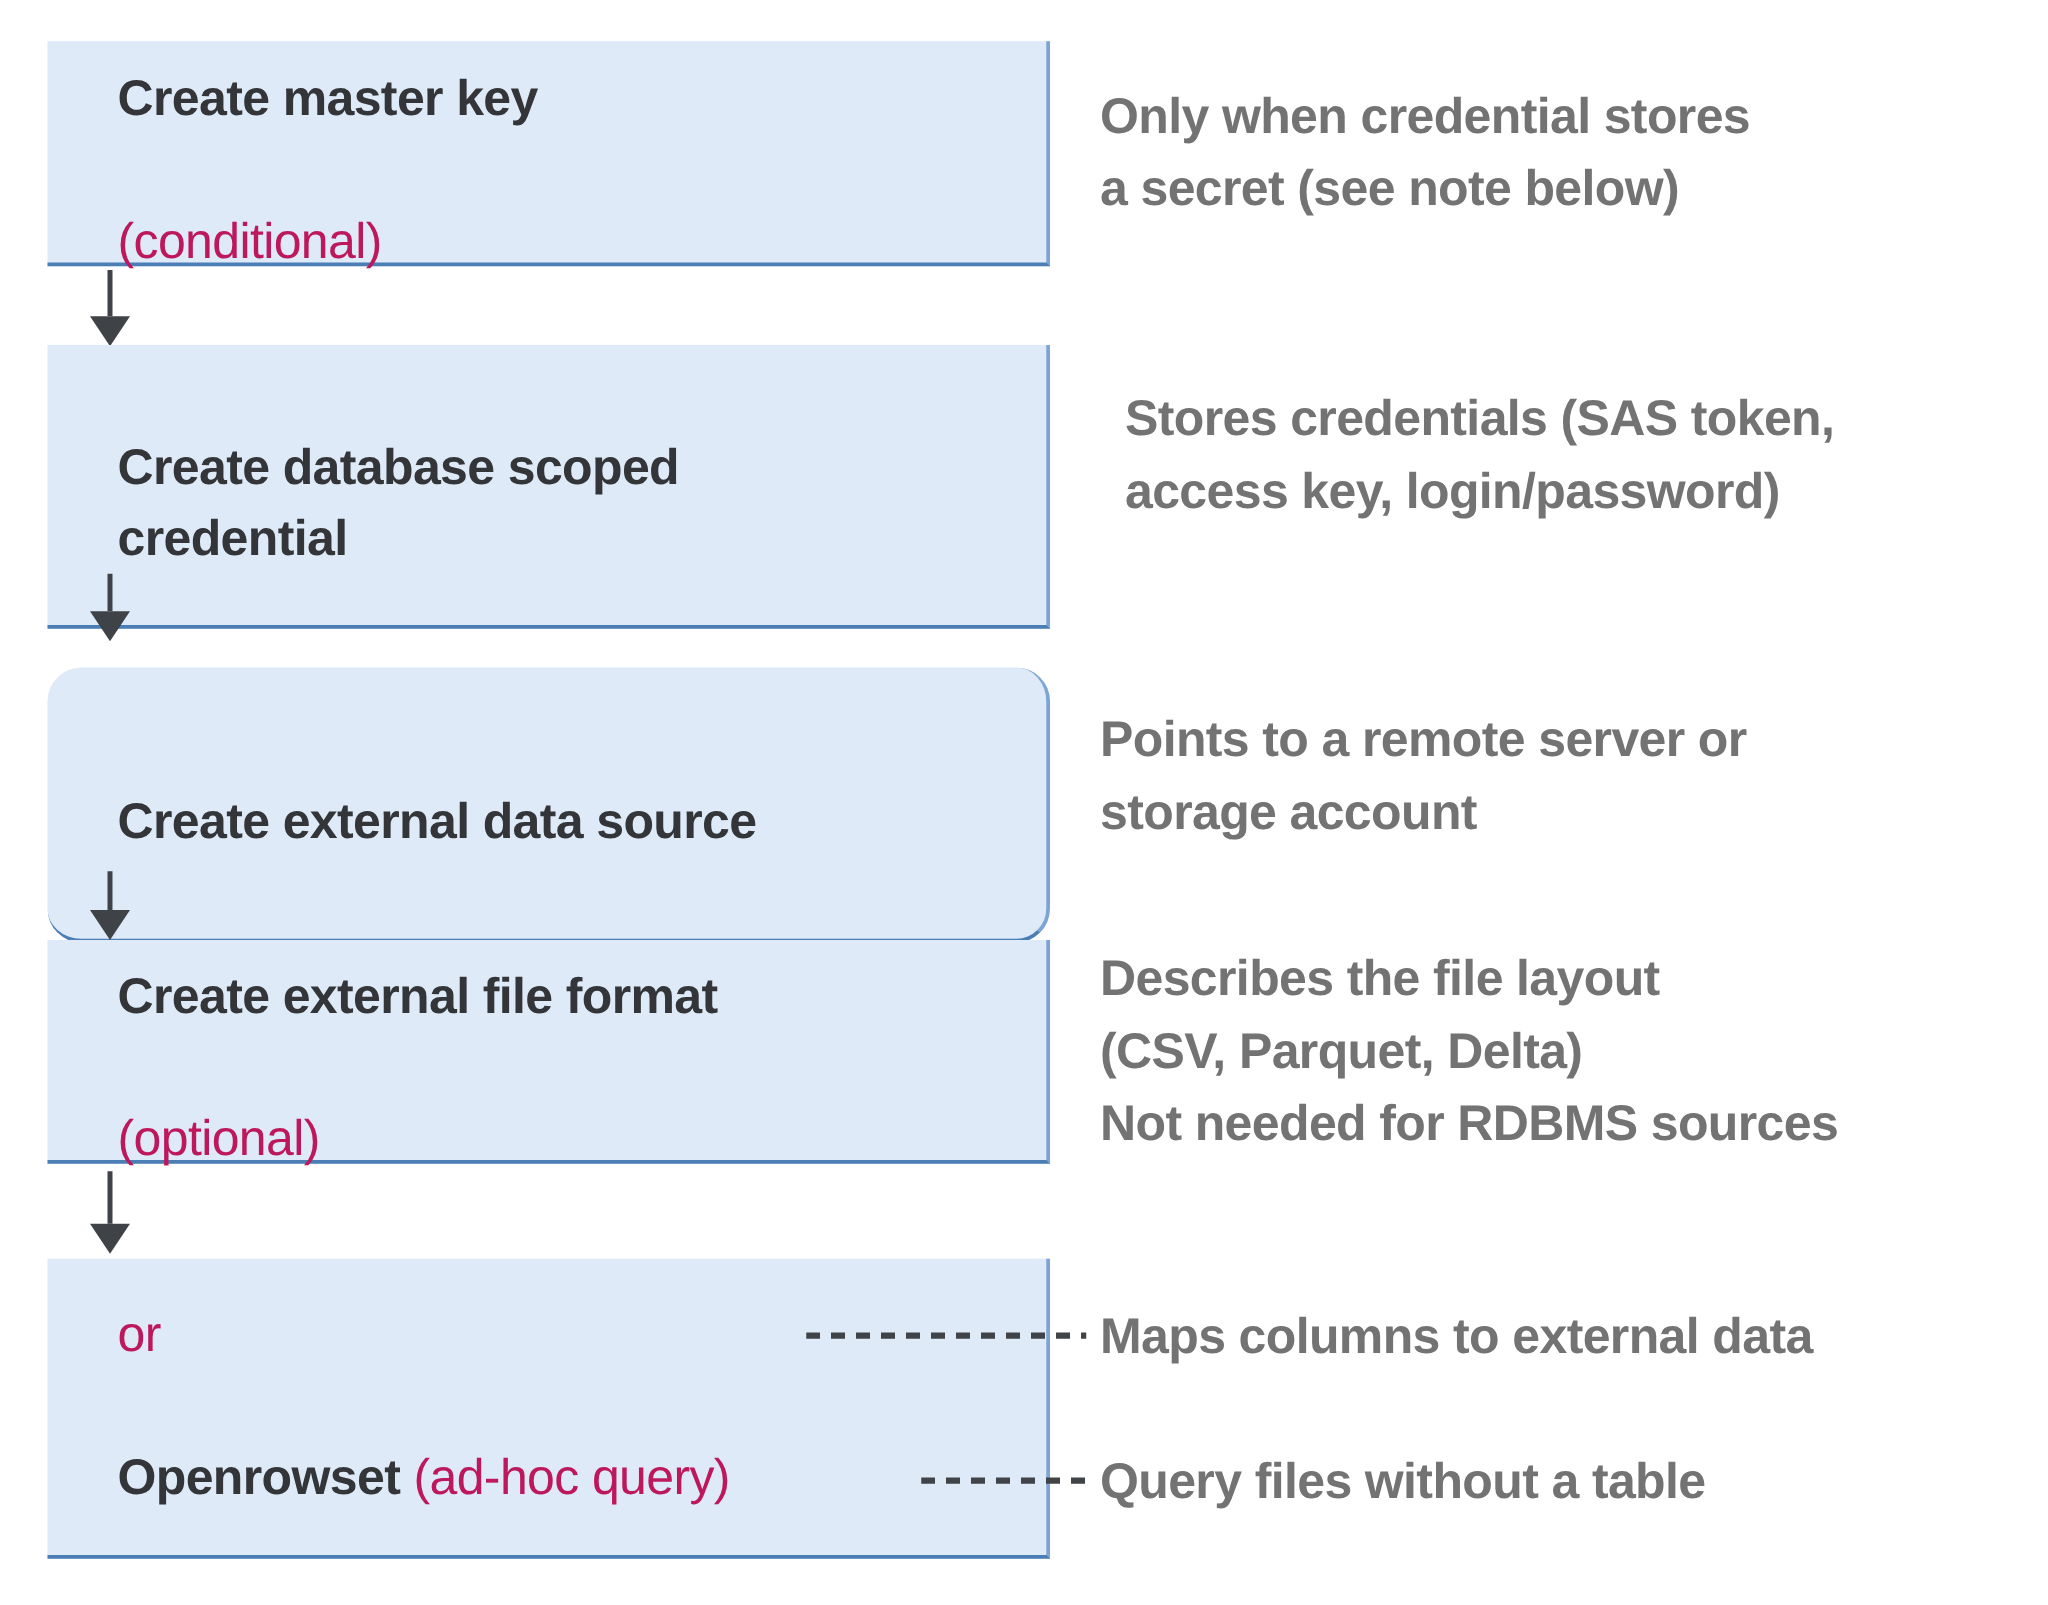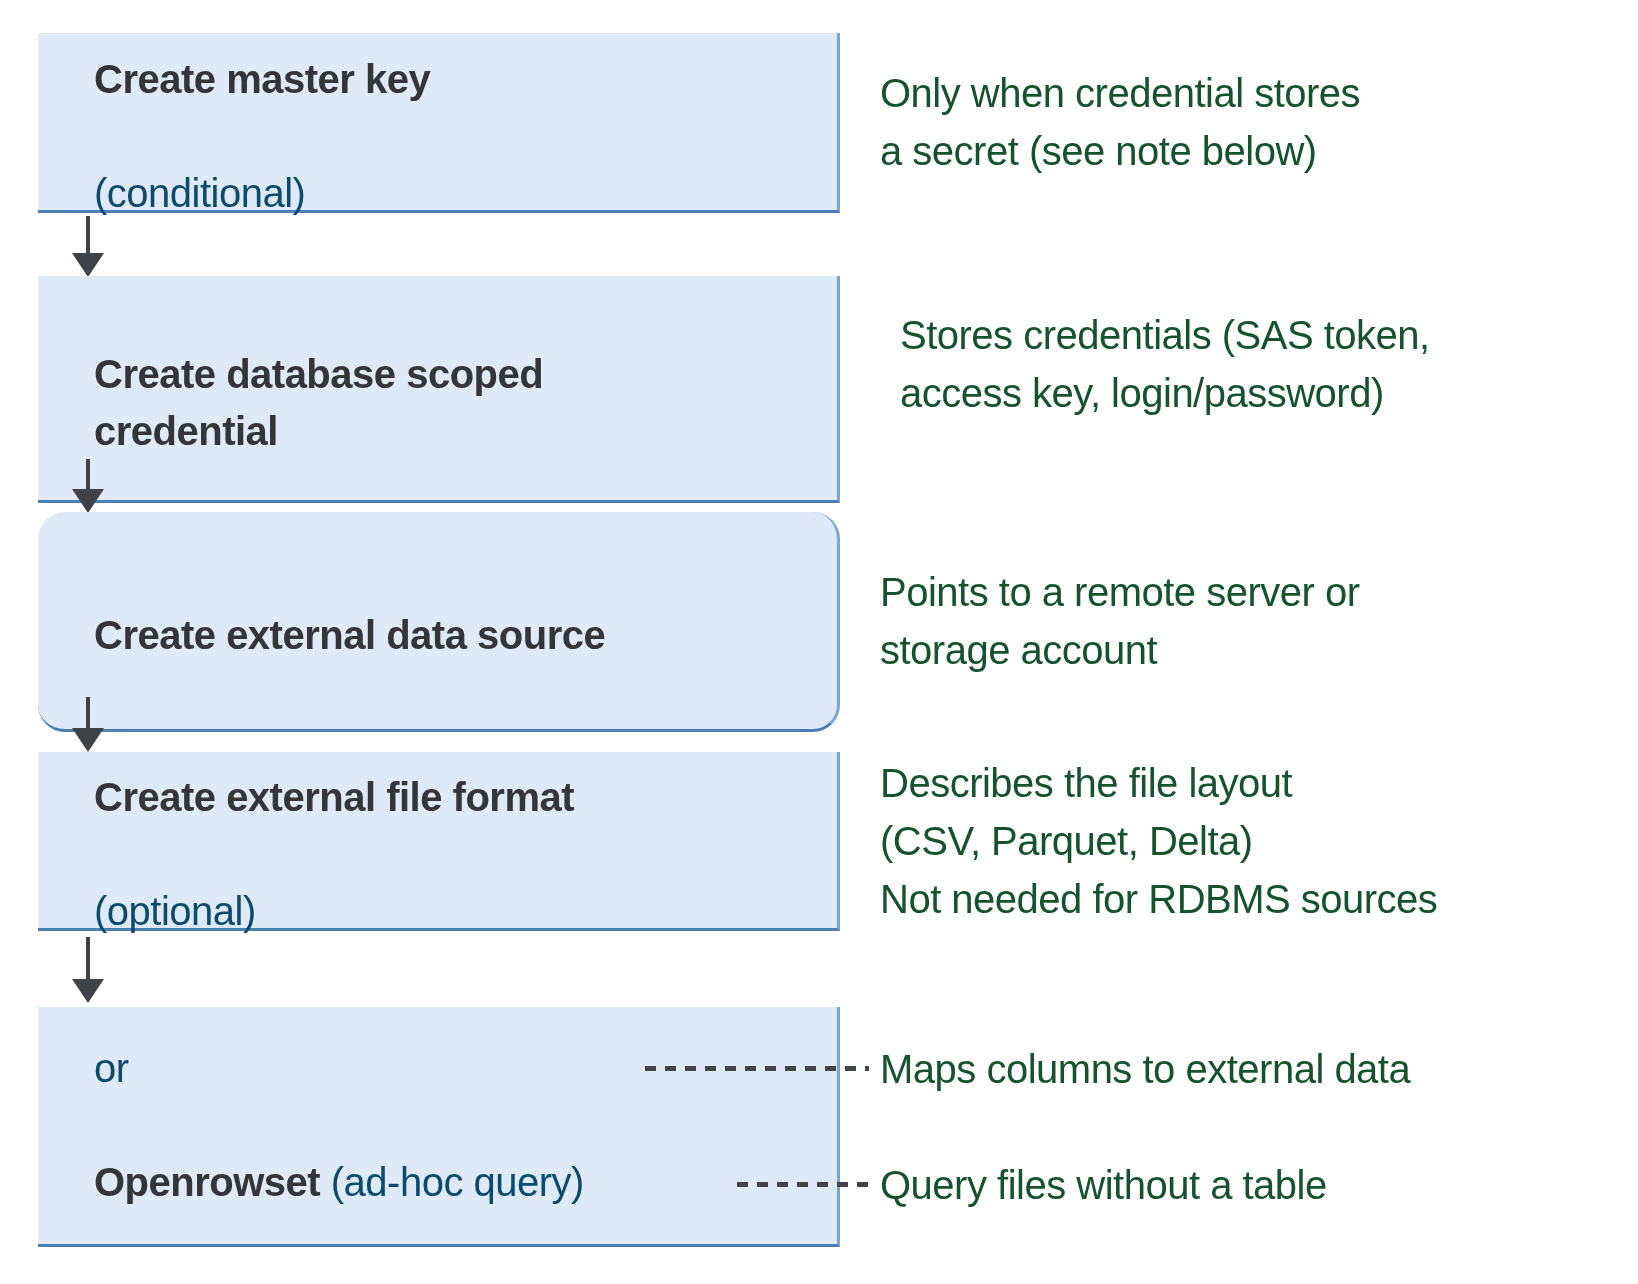--- a/index.html
+++ b/index.html
@@ -29,21 +29,21 @@
     align-items: center;
   }
   .box-content {
     padding-left: 56px;
     font-size: 40px;
     line-height: 57px;
     letter-spacing: -0.5px;
     white-space: pre-line;
   }
   .bold   { font-weight: 700; color: #333538; margin-top: 29px; }
-  .reg    { font-weight: 400; color: #0c4a6e; }
+  .reg    { font-weight: 400; color: #be185d; }
   
   .arrow {
     position: absolute;
     left: 86px;
     width: 4px;
     background: #3f4347;
   }
   .arrow::after {
     content: "";
     position: absolute;
@@ -61,22 +61,22 @@
     height: 5px;
     background: repeating-linear-gradient(to right, #404347 0 11px, transparent 11px 20px);
   }
   
   .annot {
     position: absolute;
     left: 880px;
     font-size: 40px;
     line-height: 58px;
     letter-spacing: -0.5px;
-    font-weight: 400;
-    color: #14532d;
+    font-weight: 700;
+    color: #737373;
     white-space: pre-line;
   }
 </style>
 </head>
 <body>
 
 <div class="canvas">
 
   <div class="box" style="top:33px;  height:180px;">
     <div class="box-content">
@@ -89,21 +89,21 @@
 
   <div class="box" style="top:276px; height:227px;">
     <div class="box-content">
       <div class="bold">Create database scoped
 credential</div>
     </div>
   </div>
 
   <div class="arrow" style="top:459px; height:30px;"></div>
 
-  <div class="box" style="top:512px; height:220px;border-radius:27px;">
+  <div class="box" style="top:534px; height:220px;border-radius:27px;">
     <div class="box-content">
       <div class="bold">Create external data source</div>
     </div>
   </div>
 
   <div class="arrow" style="top:697px; height:31px;"></div>
 
   <div class="box" style="top:752px; height:179px;">
     <div class="box-content">
       <div class="bold">Create external file format</div>

